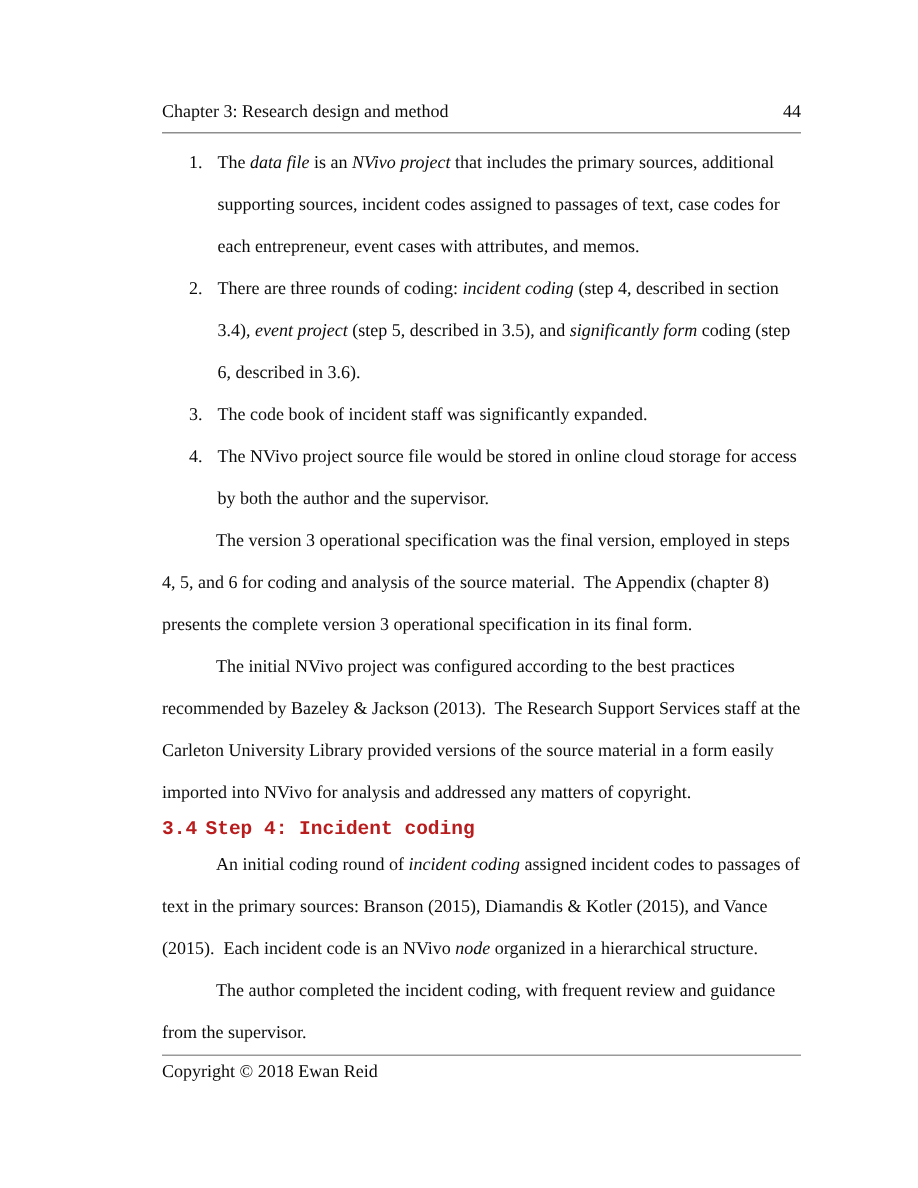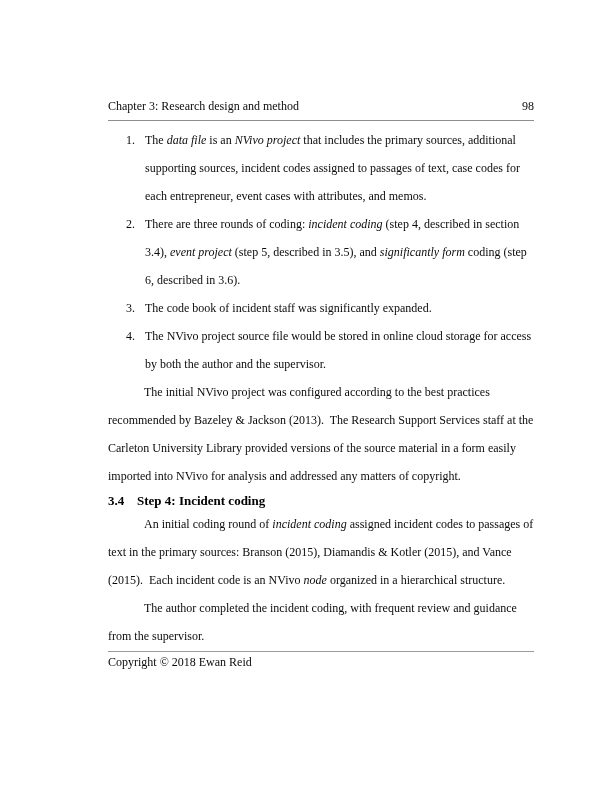--- a/index.html
+++ b/index.html
@@ -22,21 +22,20 @@
     top: 66px;
     width: 426px;
   }
   
   .running-header {
     display: flex;
     justify-content: space-between;
     align-items: baseline;
     font-size: 12px;
     line-height: 16px;
-    margin-top: 32px;
   }
   .header-rule {
     border: none;
     border-top: 1px solid #8e8e8e;
     margin: 6px 0 0 0;
     height: 0;
   }
   
   .doc-body {
     font-size: 12px;
@@ -54,26 +53,26 @@
     flex: 0 0 19px; 
   }
   .list-text {
     width: 389px;
   }
   .para {
     width: 426px;
     text-indent: 36px;
   }
   .section-heading {
-    font-family: Liberation Serif, serif;
+    font-family: Liberation Mono, monospace;
     font-weight: bold;
     font-size: 13px;
     line-height: 18px;
     margin: 2px 0 0 0;
-    color: #000000;
+    color: #b91c1c;
   }
   .section-number {
     display: inline-block;
     width: 29px;
   }
   
   .footer-rule {
     border: none;
     border-top: 1px solid #9a9a9a;
     margin: 1px 0 0 0;
@@ -87,21 +86,21 @@
   i { font-style: italic; text-align: center; }
 </style>
 </head>
 <body>
 
 <div class="page">
   <div class="content">
 
     <div class="running-header">
       <span>Chapter 3: Research design and method</span>
-      <span>98</span>
+      <span>44</span>
     </div>
     <div class="header-rule"></div>
 
     <div class="doc-body">
 
       <div class="numbered-list">
         <div class="list-item">
           <span class="list-marker">1.</span>
           <span class="list-text">The <i>data file</i> is an <i>NVivo project</i> that includes the primary sources, additional supporting sources, incident codes assigned to passages of text, case codes for each entrepreneur, event cases with attributes, and memos.</span>
         </div>
@@ -112,20 +111,21 @@
         <div class="list-item">
           <span class="list-marker">3.</span>
           <span class="list-text">The code book of incident staff was significantly expanded.</span>
         </div>
         <div class="list-item">
           <span class="list-marker">4.</span>
           <span class="list-text">The NVivo project source file would be stored in online cloud storage for access by both the author and the supervisor.</span>
         </div>
       </div>
 
+      <div class="para">The version 3 operational specification was the final version, employed in steps 4, 5, and 6 for coding and analysis of the source material.&nbsp; The Appendix (chapter 8) presents the complete version 3 operational specification in its final form.</div>
       <div class="para">The initial NVivo project was configured according to the best practices recommended by Bazeley &amp; Jackson (2013).&nbsp; The Research Support Services staff at the Carleton University Library provided versions of the source material in a form easily imported into NVivo for analysis and addressed any matters of copyright.</div>
 
       <div class="section-heading">
         <span class="section-number">3.4</span><span>Step 4: Incident coding</span>
       </div>
 
       <div class="para">An initial coding round of <i>incident coding</i> assigned incident codes to passages of text in the primary sources: Branson (2015), Diamandis &amp; Kotler (2015), and Vance (2015).&nbsp; Each incident code is an NVivo <i>node</i> organized in a hierarchical structure.</div>
       <div class="para">The author completed the incident coding, with frequent review and guidance from the supervisor.</div>
 
     </div>

